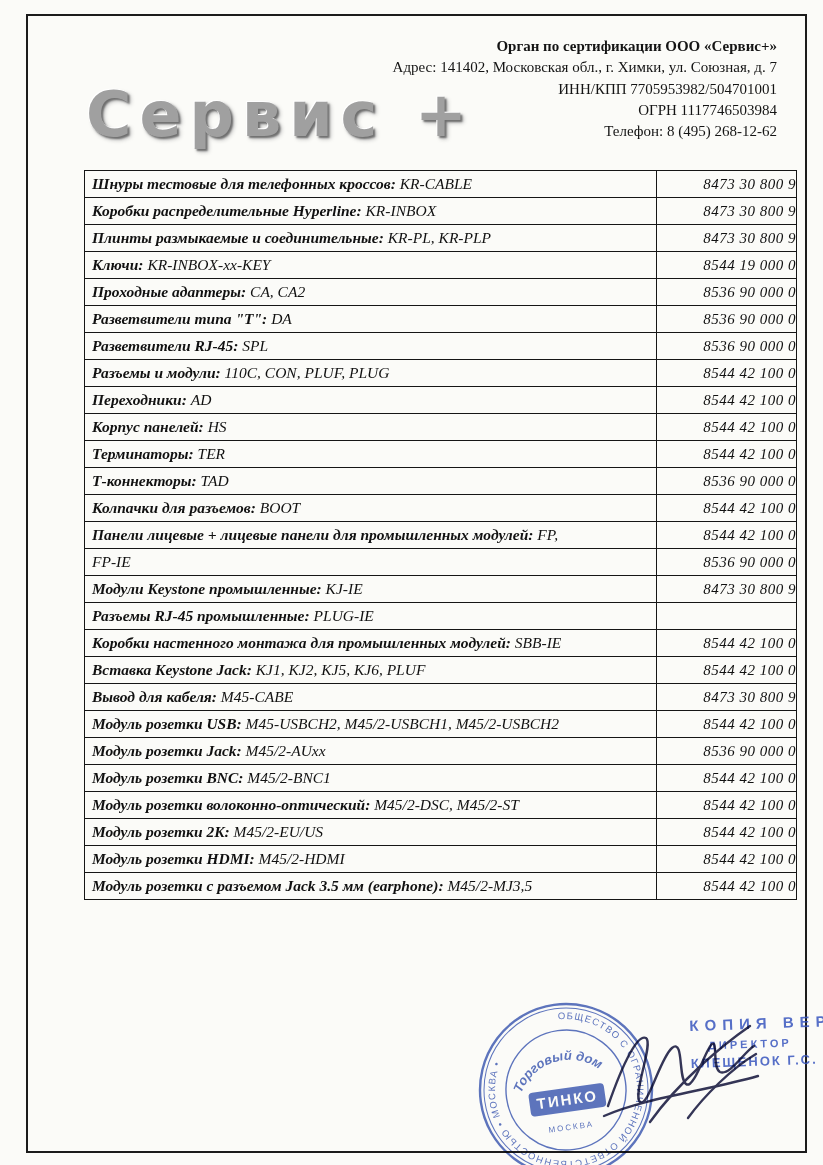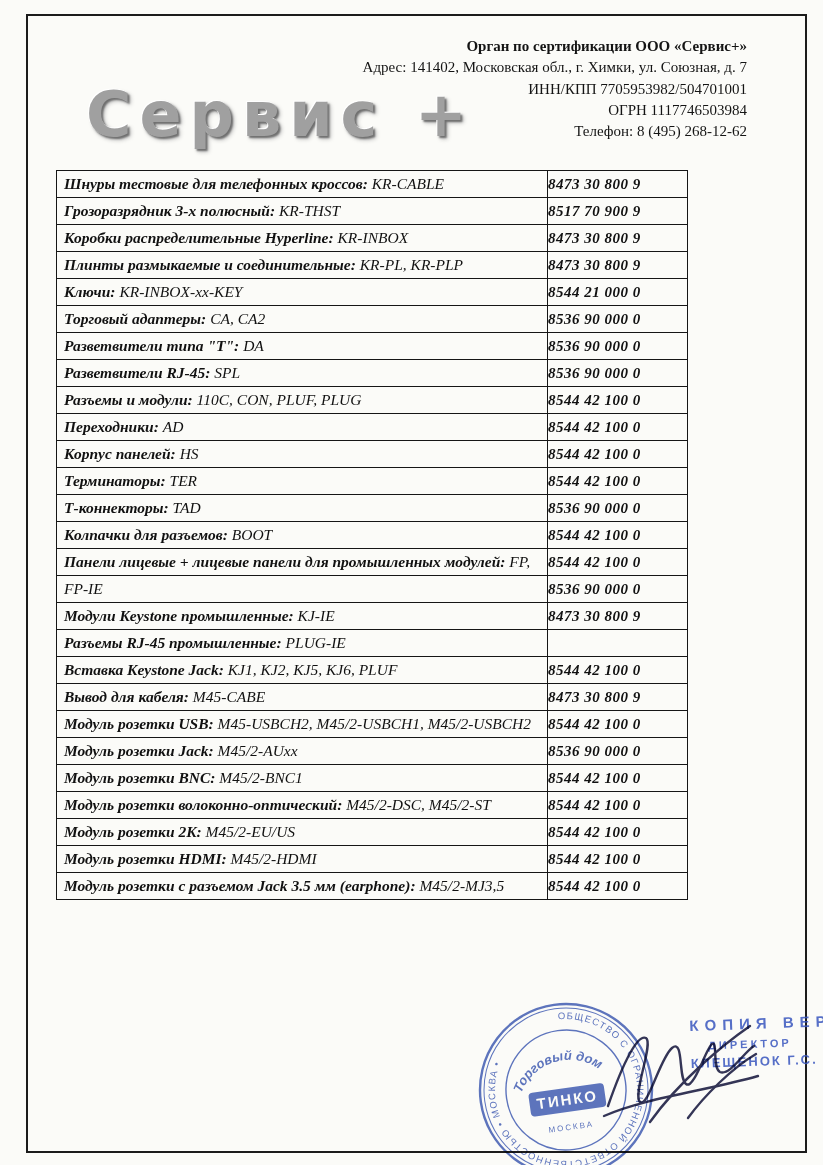--- a/index.html
+++ b/index.html
@@ -21,53 +21,53 @@
     position:absolute; left:86px; top:34px;
     font-family:"DejaVu Sans", sans-serif;
     font-weight:bold;
     font-size:62px;
     letter-spacing:8px;
     color:#a0a0a0;
     text-shadow: -1px -1px 0 #ffffff, 2px 2px 2px #6f6f6f, 3px 3px 4px #bdbdbd;
     margin-top: 44px;
   }
   .org-block {
-    position:absolute; right:76px; top:36px;
+    position:absolute; right:46px; top:36px;
     text-align:right;
     font-size:15px;
     line-height:1.42;
     color:#141414;
     width:430px;
   }
   .org-block .line-0 { font-weight:bold; }
   
   table.products {
-    position:absolute; left:56px; top:170px;
-    width:632px;
+    position:absolute; left:84px; top:170px;
+    width:713px;
     border-collapse:collapse;
   }
   table.products td {
     border:1.6px solid #161616;
     height:27px;
     vertical-align:middle;
   }
   td.item {
     padding:1px 6px 1px 7px;
     font-size:15.5px;
     font-style:italic;
     white-space:nowrap;
     overflow:hidden;
   }
   td.item .name { font-weight:bold; }
   td.item .models { font-weight:normal; }
   td.code {
     width:140px;
-    text-align:left;
+    text-align:right;
     font-size:15px;
-    font-weight:bold;
+    font-weight:normal;
     font-style:italic;
     letter-spacing:0.5px;
   }
   
   .overlay { position:absolute; left:0; top:0; width:823px; height:1165px; pointer-events:none; }
   .copy-stamp {
     position:absolute; left:690px; top:1014px;
     color:#3a57bf;
     font-family:"Liberation Sans", sans-serif;
     font-weight:bold;
@@ -100,43 +100,39 @@
 </div>
 
 <table class="products">
   <tbody>
   <tr>
     <td class="item"><span class="name">Шнуры тестовые для телефонных кроссов:</span><span class="models"> KR-CABLE</span></td>
     <td class="code">8473 30 800 9</td>
   </tr>
 
 
-  <tr>
-    <td class="item"><span class="name">Грозоразрядник 3-х полюсный:</span><span class="models"> KR-THST</span></td>
-    <td class="code">8517 70 900 9</td>
-  </tr>
 
   <tr>
     <td class="item"><span class="name">Коробки распределительные Hyperline:</span><span class="models"> KR-INBOX</span></td>
     <td class="code">8473 30 800 9</td>
   </tr>
 
 
   <tr>
     <td class="item"><span class="name">Плинты размыкаемые и соединительные:</span><span class="models"> KR-PL, KR-PLP</span></td>
     <td class="code">8473 30 800 9</td>
   </tr>
 
   <tr>
     <td class="item"><span class="name">Ключи:</span><span class="models"> KR-INBOX-xx-KEY</span></td>
-    <td class="code">8544 21 000 0</td>
-  </tr>
-
-  <tr>
-    <td class="item"><span class="name">Торговый адаптеры:</span><span class="models"> CA, CA2</span></td>
+    <td class="code">8544 19 000 0</td>
+  </tr>
+
+  <tr>
+    <td class="item"><span class="name">Проходные адаптеры:</span><span class="models"> CA, CA2</span></td>
     <td class="code">8536 90 000 0</td>
   </tr>
 
   <tr>
     <td class="item"><span class="name">Разветвители типа "Т":</span><span class="models"> DA</span></td>
     <td class="code">8536 90 000 0</td>
   </tr>
 
   <tr>
     <td class="item"><span class="name">Разветвители RJ-45:</span><span class="models"> SPL</span></td>
@@ -187,20 +183,24 @@
   <tr>
     <td class="item"><span class="name">Модули Keystone промышленные:</span><span class="models"> KJ-IE</span></td>
     <td class="code">8473 30 800 9</td>
   </tr>
 
   <tr>
     <td class="item"><span class="name">Разъемы RJ-45 промышленные:</span><span class="models"> PLUG-IE</span></td>
     <td class="code"></td>
   </tr>
 
+  <tr>
+    <td class="item"><span class="name">Коробки настенного монтажа для промышленных модулей:</span><span class="models"> SBB-IE</span></td>
+    <td class="code">8544 42 100 0</td>
+  </tr>
 
   <tr>
     <td class="item"><span class="name">Вставка Keystone Jack:</span><span class="models"> KJ1, KJ2, KJ5, KJ6, PLUF</span></td>
     <td class="code">8544 42 100 0</td>
   </tr>
 
   <tr>
     <td class="item"><span class="name">Вывод для кабеля:</span><span class="models"> M45-CABE</span></td>
     <td class="code">8473 30 800 9</td>
   </tr>

